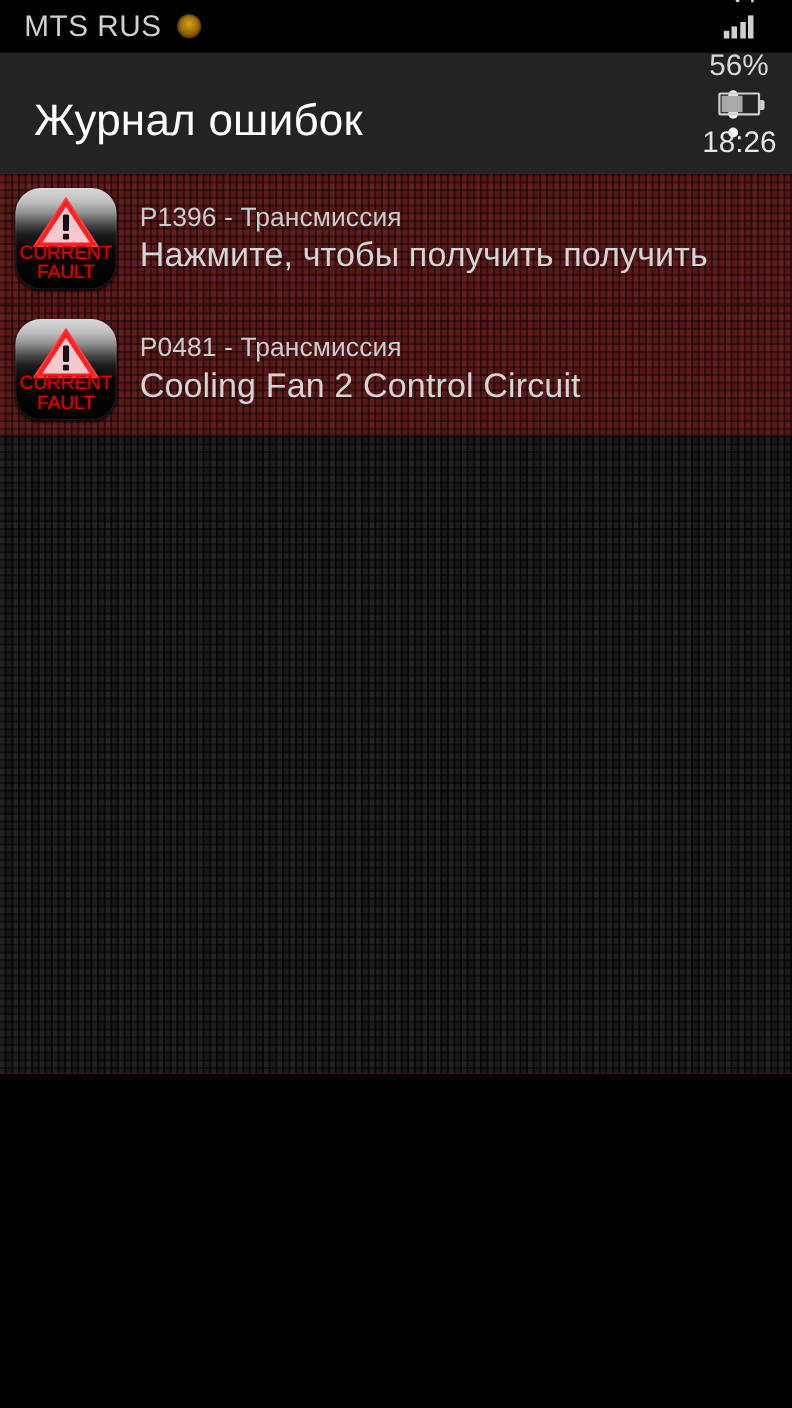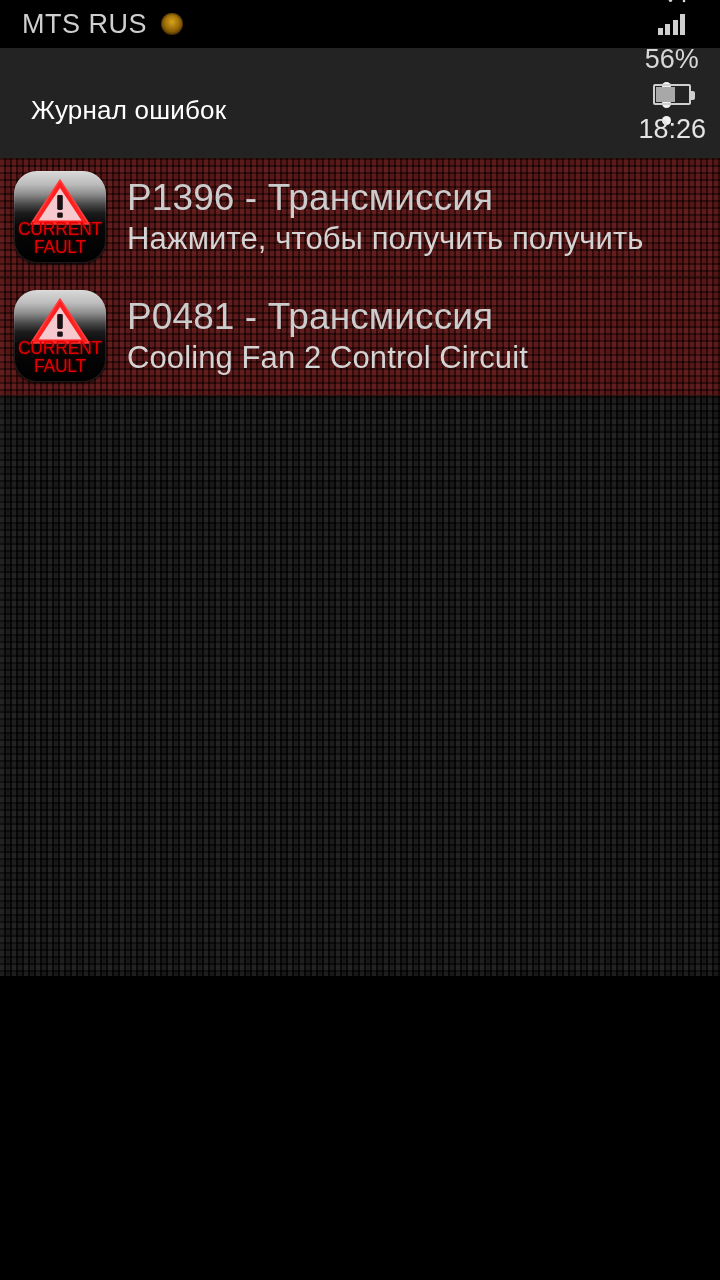--- a/index.html
+++ b/index.html
@@ -95,21 +95,21 @@
 
   
   #actionbar {
     position:absolute; top:48px; left:0;
     width:720px; height:110px;
     background:#232323;
     display:flex; align-items:center;
     z-index:20;
   }
   #app-title {
-    color:#ffffff; font-size:26px; font-weight:400;
+    color:#ffffff; font-size:40px; font-weight:400;
     margin-left:31px; letter-spacing:0.2px; white-space:nowrap;margin-top:14px;
   }
   #overflow-menu {
     margin-left:auto; margin-right:32px;
     width:44px; height:60px;
     display:flex; flex-direction:column; align-items:center; justify-content:center; gap:8px;
     cursor:pointer;
   }
   #overflow-menu span { display:block; width:9px; height:9px; border-radius:50%; background:#f2f2f2; }
 
@@ -160,21 +160,21 @@
     text-shadow:0 0 3px rgba(255,0,0,.45);
   }
 
   .fault-text {
     margin-left:21px;
     display:flex; flex-direction:column; justify-content:center;
     gap:2px;
     overflow:hidden;
   }
   .fault-code {
-    color:#cccccc; font-size:37px; letter-spacing:0.1px; white-space:nowrap;
+    color:#cccccc; font-size:24px; letter-spacing:0.1px; white-space:nowrap;
   }
   .fault-desc {
     color:#d4d4d4; font-size:31px; letter-spacing:0.1px; white-space:nowrap;
   }
 
   #empty-area { width:100%; height:884px; }
 </style>
 </head>
 <body>
 

